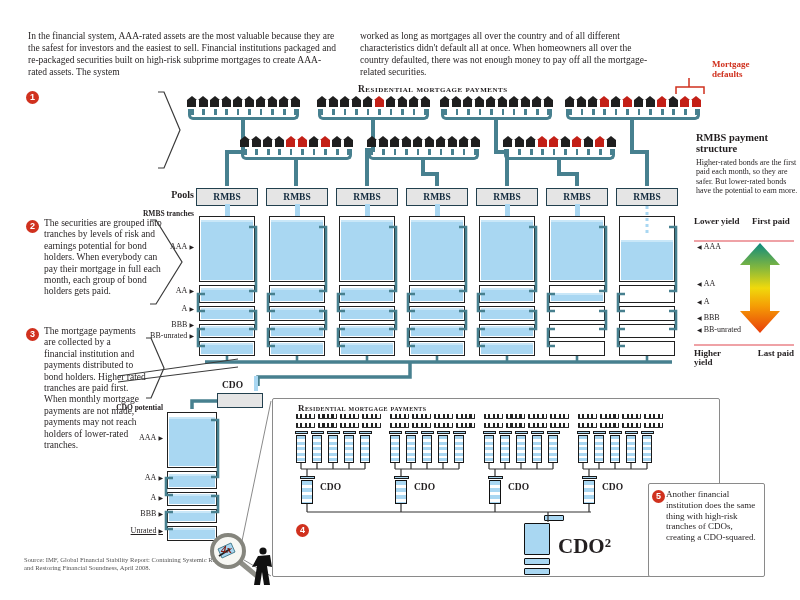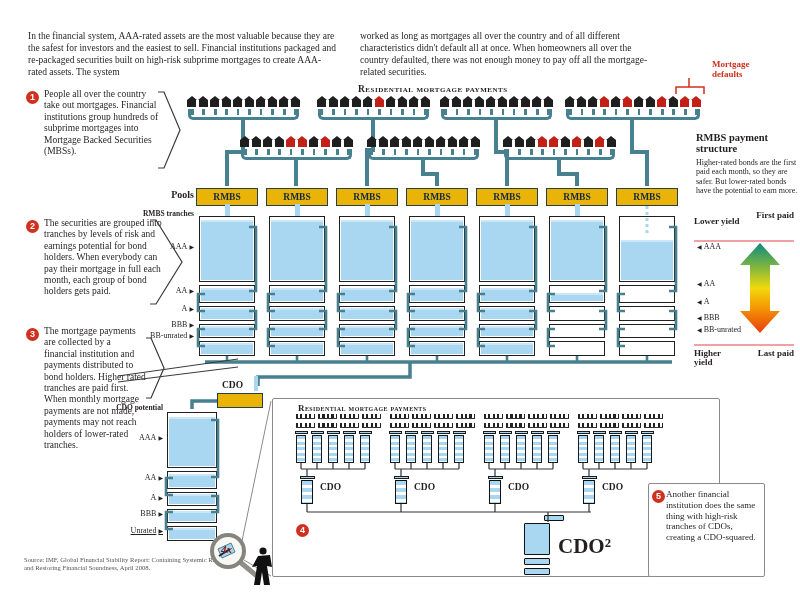--- a/index.html
+++ b/index.html
@@ -13,21 +13,21 @@
   .step{font-size:9.5px;line-height:1.2}
   .num{background:#d0311e;color:#fff;border-radius:50%;width:13px;height:13px;
        font:bold 9px "Liberation Sans",sans-serif;text-align:center;line-height:13px}
   .house{background:#1f1f1f}
   .house::before{content:"";position:absolute;top:-4px;left:-.5px;width:0;height:0;
        border-left:5px solid transparent;border-right:5px solid transparent;border-bottom:4px solid #1f1f1f}
   .red{background:#c32017}.red::before{border-bottom-color:#c32017}
   .manifold{border-left:3px solid #47808f;border-right:3px solid #47808f;border-bottom:3.5px solid #47808f;
        border-radius:0 0 5px 5px;
        background:repeating-linear-gradient(90deg,#47808f 0 2.5px,transparent 2.5px 11.5px) top/100% 6px no-repeat}
-  .pool{background:#eab308;border:1.6px solid #22404e;display:flex;align-items:center;justify-content:center;
+  .pool{background:#e5e5e5;border:1.6px solid #22404e;display:flex;align-items:center;justify-content:center;
        font-weight:bold;font-size:9.5px;color:#122a3e}
   .tank{border:1.6px solid #202020;background:#fff}
   .tank .water{position:absolute;left:1px;right:1px;bottom:1px;background:#a9d7f2;border-top:2px solid #c9e7f8}
   .stream{background:#a9d7f2}
   .rlab{font-size:8px;text-align:right;line-height:1.05}
   .rlab2{font-size:8px;text-align:left;line-height:1.05}
   .pright::after{content:"▶";font-size:6px;margin-left:2px}
   .pleft::before{content:"◀";font-size:6px;margin-right:2px}
   .ministrip{background:repeating-linear-gradient(90deg,#222 0 2px,transparent 2px 4.5px);border-bottom:1.6px solid #333}
   .minicap{background:#a9d7f2;border:1px solid #1a1a1a}
@@ -46,41 +46,40 @@
 
   <svg class="layer" id="bg" width="800" height="600">
     <path d="M243,120 V152 H227 V186 M373,120 V150 H367 V186 M496,120 V152 H507 V186 M632,120 V152 H647 V186 M296,160 V186 M423,160 V174 H437 V186 M559,160 V174 H577 V186" stroke="#47808f" stroke-width="4" fill="none"></path>
     <path d="M205,362 H672 M410,362 V377 H258 V386 M218,401 H192 V409" stroke="#47808f" stroke-width="3.5" fill="none"></path>
   </svg>
 
   <div class="abs para" style="left:28px;top:30px;width:312px">In the financial system, AAA-rated assets are the most valuable because they are the safest for investors and the easiest to sell. Financial institutions packaged and re-packaged securities built on high-risk subprime mortgages to create AAA-rated assets. The system</div>
   <div class="abs para" style="left:360px;top:30px;width:302px">worked as long as mortgages all over the country and of all different characteristics didn't default all at once.  When homeowners all over the country defaulted, there was not enough money to pay off all the mortgage-related securities.</div>
 
   <div class="abs num" style="left:26px;top:91px">1</div>
-  <div class="abs step" style="left:44px;top:89px;width:118px">People all over the country take out mortgages. Financial institutions group hundreds of subprime mortgages into Mortgage Backed Securities (MBSs).</div>
   <div class="abs num" style="left:26px;top:220px">2</div>
   <div class="abs step" style="left:44px;top:218px;width:118px">The securities are grouped into tranches by levels of risk and earnings potential for bond holders. When everybody can pay their mortgage in full each month, each group of bond holders gets paid.</div>
   <div class="abs num" style="left:26px;top:328px">3</div>
   <div class="abs step" style="left:44px;top:326px;width:102px">The mortgage payments are collected by a financial institution and payments distributed to bond holders. Higher rated tranches are paid first. When monthly mortgage payments are not made, payments may not reach holders of lower-rated tranches.</div>
   <div class="abs srctxt" style="left:24px;top:556px;width:200px">Source: IMF, Global Financial Stability Report: Containing Systemic Risks and Restoring Financial Soundness, April 2008.</div>
 
   <div class="abs sc" style="left:358px;top:84px;font-size:9.5px;letter-spacing:.5px">Residential mortgage payments</div>
   <div class="abs redtxt" style="left:712px;top:60px;width:52px;font-size:9px;line-height:1.1">Mortgage defaults</div>
 
   <div class="abs" style="left:146px;top:189px;width:48px;font-weight:bold;font-size:10px;text-align:right">Pools</div>
   <div class="abs" style="left:138px;top:210px;width:56px;font-size:7.5px;text-align:right;line-height:1.1;font-weight:bold">RMBS tranches</div>
 
   <div class="abs" style="left:222px;top:380px;font-weight:bold;font-size:9.5px">CDO</div>
   <div class="abs pool" style="left:217px;top:393px;width:46px;height:15px"></div>
   <div class="abs" style="left:108px;top:404px;width:55px;font-size:7.5px;text-align:right;line-height:1.1;font-weight:bold">CDO potential</div>
 
   <div class="abs" style="left:696px;top:158px;width:102px;font-size:8px;line-height:1.18">Higher-rated bonds are the first paid each month, so they are safer. But lower-rated bonds have the potential to earn more.</div>
   <div class="abs" style="left:696px;top:132px;width:100px;font-weight:bold;font-size:10.5px;line-height:1.05">RMBS payment structure</div>
   <div class="abs" style="left:694px;top:217px;width:46px;font-weight:bold;font-size:9px;line-height:1.05">Lower yield</div>
-  <div class="abs" style="left:752px;top:211px;width:42px;font-weight:bold;font-size:9px;line-height:1.05;text-align:right">First paid</div>
+  <div class="abs" style="left:752px;top:217px;width:42px;font-weight:bold;font-size:9px;line-height:1.05;text-align:left">First paid</div>
   <div class="abs" style="left:694px;top:349px;width:46px;font-weight:bold;font-size:9px;line-height:1.05">Higher yield</div>
   <div class="abs" style="left:752px;top:349px;width:42px;font-weight:bold;font-size:9px;line-height:1.05;text-align:right">Last paid</div>
 
   <div class="abs panel" style="left:272px;top:398px;width:448px;height:179px"></div>
   <div class="abs panel" style="left:648px;top:483px;width:117px;height:94px"></div>
   <div class="abs sc" style="left:298px;top:403px;font-size:9px;letter-spacing:.4px">Residential mortgage payments</div>
 
   <div class="abs num" style="left:296px;top:524px">4</div>
   <div class="abs num" style="left:652px;top:490px">5</div>
   <div class="abs step" style="left:666px;top:489px;width:94px;font-size:9px">Another financial institution does the same thing with high-risk tranches of CDOs, creating a CDO-squared.</div>

